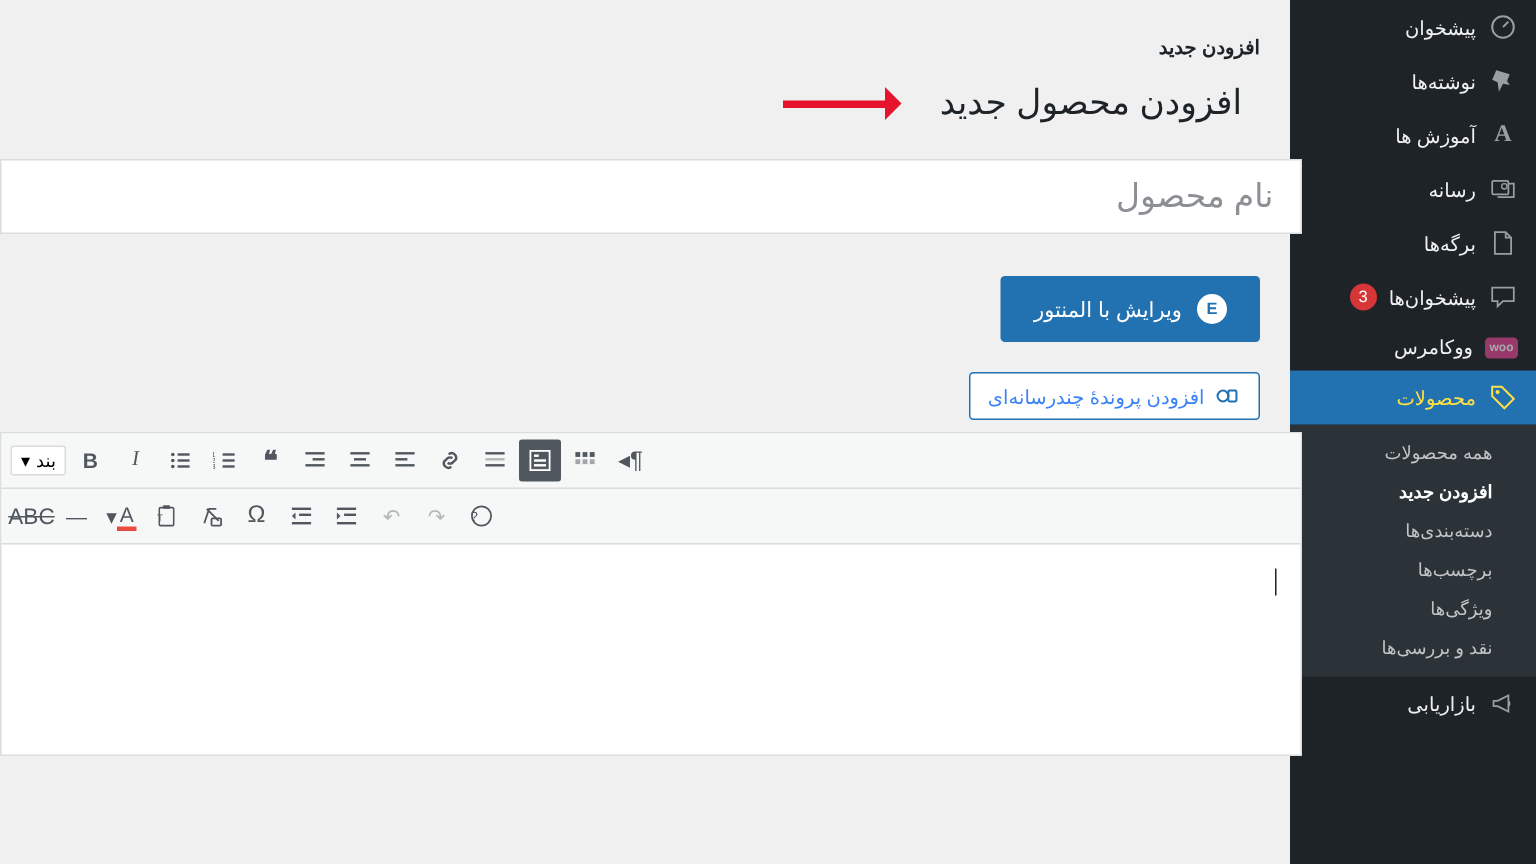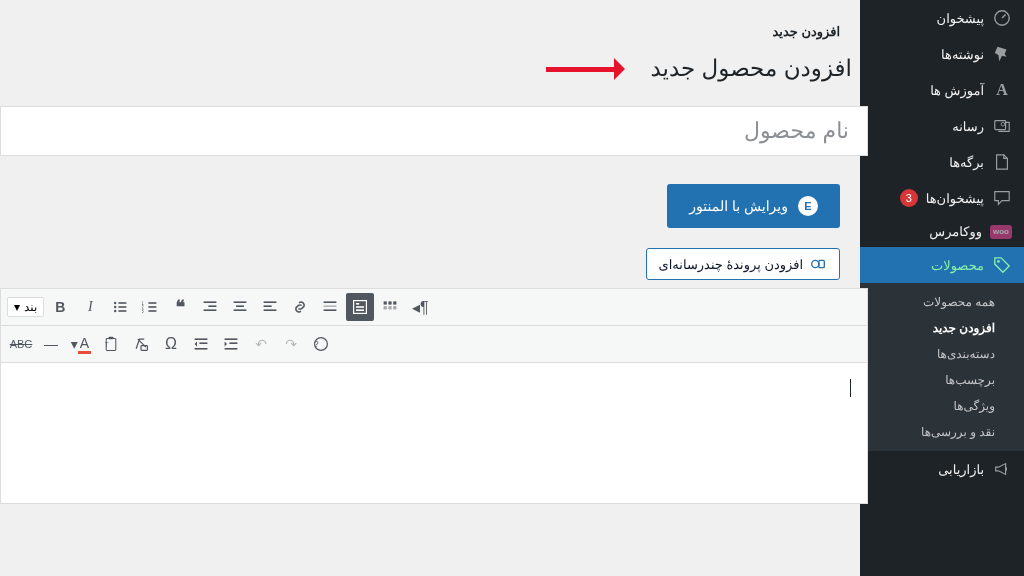--- a/index.html
+++ b/index.html
@@ -1,42 +1,42 @@
 <!DOCTYPE html>
 <html dir="rtl" lang="fa"><head>
 <meta charset="utf-8">
 <style>
 * { margin: 0; padding: 0; box-sizing: border-box; }
 body { font-family: Tahoma, Arial, sans-serif; background: #f0f0f1; direction: rtl; width: 1024px; height: 576px; overflow: hidden; position: relative; }
 
 .sidebar { position: absolute; right: 0; top: 0; width: 164px; height: 576px; background: #1d2327; color: #f0f0f1; font-size: 13px; }
 .side-item { display: flex; align-items: center; padding: 8px 12px; cursor: pointer; gap: 8px; }
-.side-item.active { background: #2271b1; color: #86efac; position: relative; }
+.side-item.active { background: #2271b1; color: #fde047; position: relative; }
 .side-item.active::before { content: ''; position: absolute; left: -8px; top: 50%; margin-top: -8px; border: 8px solid transparent; border-left-color: #f0f0f1; }
 .side-icon { width: 20px; height: 20px; display: inline-flex; align-items: center; justify-content: center; font-size: 16px; opacity: 0.6; }
 .side-item.active .side-icon { opacity: 1; }
 
 .submenu { background: #2c3338; padding: 6px 15px; }
 .sub-item { padding: 6px 14px 6px 12px; color: #c3c4c7; font-size: 12px; cursor: pointer; }
 .sub-item.current { color: #fff; font-weight: 600; }
 
 .badge { background: #d63638; color: #fff; border-radius: 10px; min-width: 18px; height: 18px; display: inline-flex; align-items: center; justify-content: center; font-size: 11px; padding: 0 5px; }
 
 .content { position: absolute; right: 156px; left: 0; top: 0; padding: 0; }
 .breadcrumb { padding: 24px 28px 4px; color: #1d2327; font-size: 13px; font-weight: 600; }
-.page-title { padding: 12px 16px 24px; font-size: 23px; font-weight: 400; color: #1d2327; display: flex; align-items: center; gap: 14px; }
+.page-title { padding: 12px 40px 24px; font-size: 23px; font-weight: 400; color: #1d2327; display: flex; align-items: center; gap: 14px; }
 
 .title-input-wrap { margin: 0 0 0 0; background: #fff; border: 1px solid #dcdcde; padding: 3px 8px; border-top: 1px solid #dcdcde; }
 .title-input { width: 100%; border: 0; outline: 0; padding: 8px 10px; font-size: 22px; color: #50575e; direction: rtl; }
 .title-input::placeholder { color: #8c8f94; }
 
 .elementor-btn { display: inline-flex; align-items: center; gap: 10px; background: #2271b1; color: #fff; border: 0; padding: 12px 22px; font-size: 14px; border-radius: 3px; cursor: pointer; margin: 28px 28px 20px; }
 .elementor-ico { width: 20px; height: 20px; background: #fff; border-radius: 50%; display: inline-flex; align-items: center; justify-content: center; color: #2271b1; font-size: 11px; font-weight: bold; }
 
-.media-btn { display: inline-flex; align-items: center; gap: 6px; background: #fff; border: 1px solid #2271b1; color: #0f172a; padding: 6px 12px; font-size: 13px; border-radius: 3px; cursor: pointer; margin-right: 28px; margin-bottom: 8px; }
+.media-btn { display: inline-flex; align-items: center; gap: 6px; background: #fff; border: 1px solid #2271b1; color: #3b82f6; padding: 6px 12px; font-size: 13px; border-radius: 3px; cursor: pointer; margin-right: 28px; margin-bottom: 8px; }
 
 .editor-box { background: #fff; border: 1px solid #dcdcde; margin: 0 0 0 0; }
 .toolbar { display: flex; flex-direction: row-reverse; flex-wrap: wrap; padding: 4px 6px; border-bottom: 1px solid #dcdcde; gap: 2px; align-items: center; background: #f6f7f7; }
 .tb-btn { width: 28px; height: 28px; display: inline-flex; align-items: center; justify-content: center; cursor: pointer; border-radius: 2px; font-size: 14px; color: #50575e; }
 .tb-btn.active { background: #50575e; color: #fff; }
 .tb-sel { border: 1px solid #dcdcde; padding: 2px 6px; font-size: 12px; background: #fff; cursor: pointer; border-radius: 2px; display: inline-flex; align-items: center; gap: 4px; }
 .editor-area { min-height: 140px; padding: 16px; direction: rtl; }
 .cursor-blink { display: inline-block; width: 1px; height: 18px; background: #1d2327; }
 
 .arrow-h { width: 90px; height: 10px; position: relative; }
@@ -236,21 +236,21 @@
             <rect x="8" y="3" width="4" height="4"></rect>
             <rect x="14" y="3" width="4" height="4"></rect>
             <rect x="2" y="9" width="4" height="4" opacity="0.5"></rect>
             <rect x="8" y="9" width="4" height="4" opacity="0.5"></rect>
             <rect x="14" y="9" width="4" height="4" opacity="0.5"></rect>
           </svg>
         </span>
       <span class="tb-btn" style="font-size:16px">¶◂</span>
     </div>
     <div class="toolbar">
-      <span class="tb-btn" style="text-decoration:line-through;font-size:11px">ABC</span>
+      <span class="tb-btn" style="text-decoration:line-through;font-size:15px">ABC</span>
       <span class="tb-btn">—</span>
       <span class="tb-btn"><span style="border-bottom:3px solid #e74c3c;padding:0 2px">A</span> ▾</span>
       <span class="tb-btn">
           <svg width="16" height="16" viewBox="0 0 20 20" fill="currentColor">
             <rect x="4" y="3" width="12" height="15" rx="1" fill="none" stroke="currentColor" stroke-width="1.3"></rect>
             <rect x="7" y="1" width="6" height="3" rx="1"></rect>
             <text x="7" y="14" font-size="8">T</text>
           </svg>
         </span>
       <span class="tb-btn">

